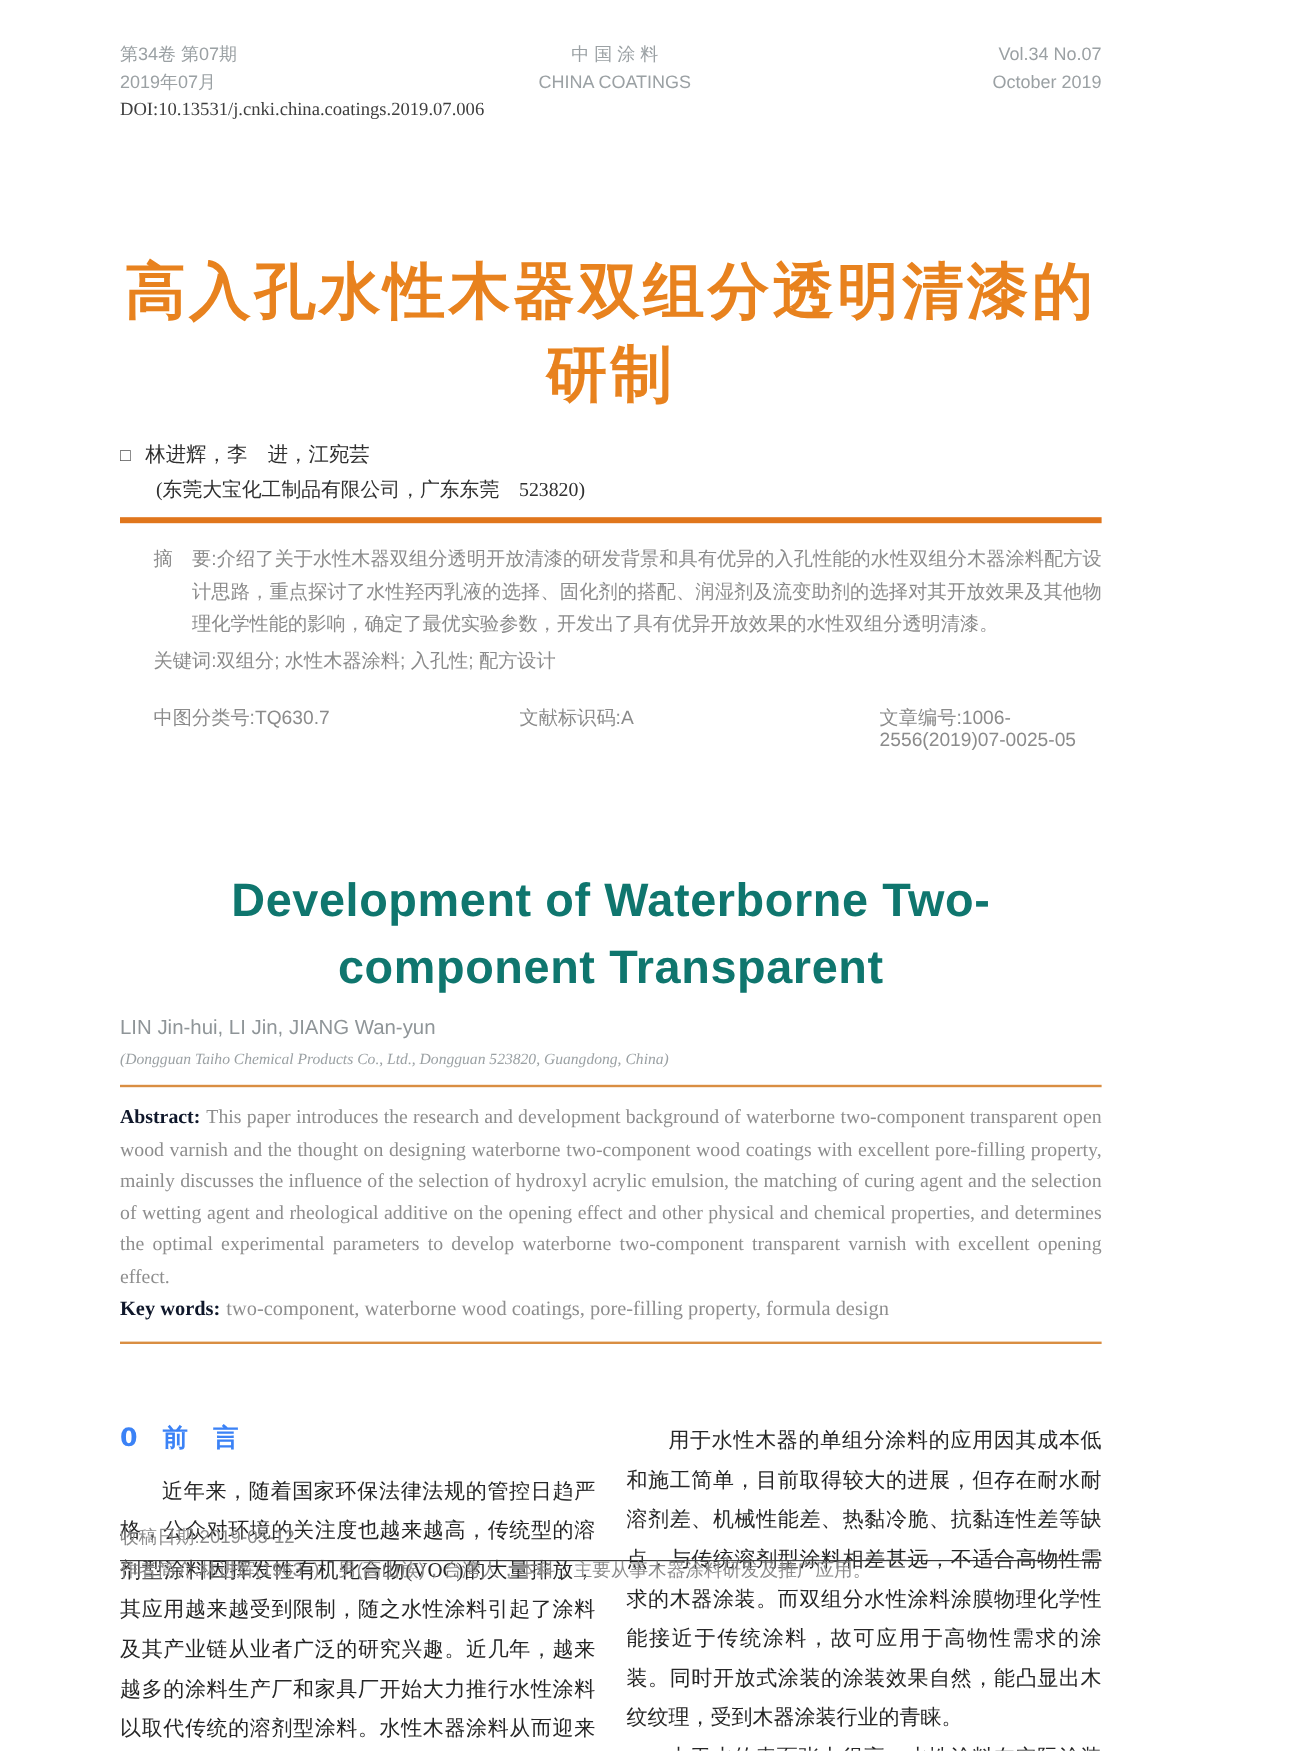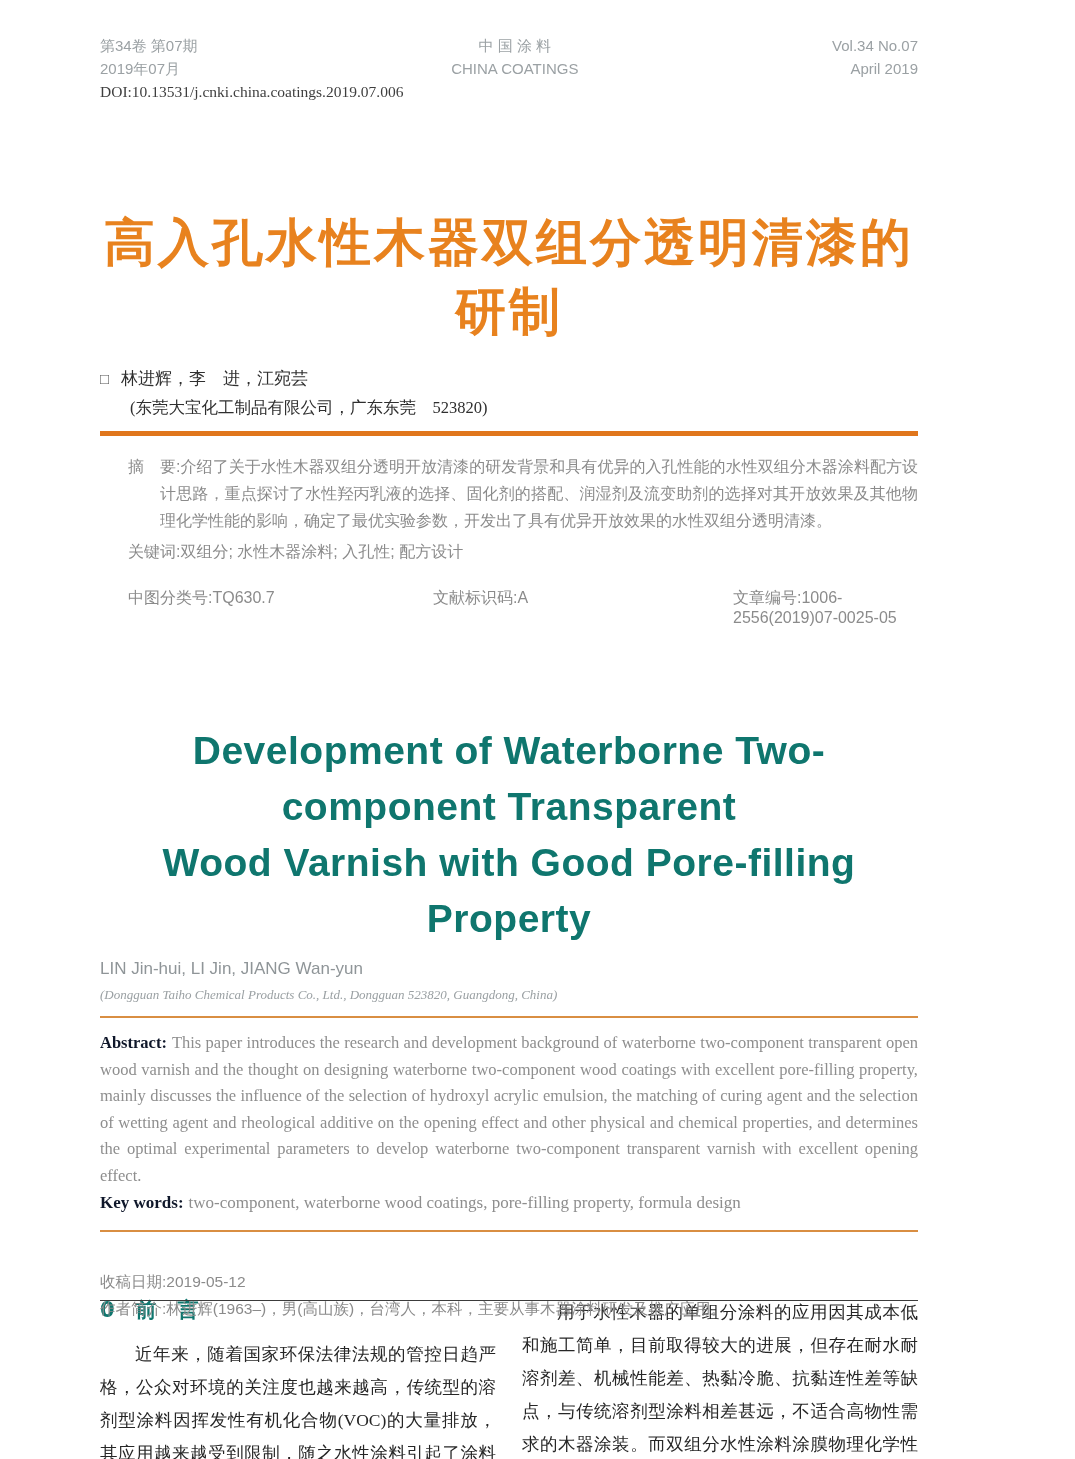--- a/index.html
+++ b/index.html
@@ -53,21 +53,21 @@
   .abs-en {
     margin-top: 12px; font-family: "Liberation Serif", "DejaVu Serif", serif;
     font-size: 16.5px; line-height: 26.5px; color: #8e8e8e; text-align: justify;
   }
   .abs-en .lbl, .kw-en .lbl { font-weight: bold; color: #0f172a; margin-right: 5px; }
   .kw-en { margin-top: 1px; font-family: "Liberation Serif", "DejaVu Serif", serif; font-size: 17px; line-height: 26.5px; color: #8e8e8e; }
 
   
   .body-cols { margin-top: 64px; display: flex; gap: 26px; }
   .col { flex: 1; }
-  .sec-head { font-size: 21px; font-weight: bold; color: #0f766e; margin-bottom: 14px; font-family: "DejaVu Sans", sans-serif; }
+  .sec-head { font-size: 21px; font-weight: bold; color: #3b82f6; margin-bottom: 14px; font-family: "DejaVu Sans", sans-serif; }
   .para {
     font-family: "Liberation Serif", "DejaVu Serif", serif;
     font-size: 17.5px; line-height: 33px; color: #262626;
     text-align: justify; text-indent: 2em;
   }
 
   
   .footnote-rule { position: absolute; left: 100px; right: 100px; top: 1300px; height: 1px; background: #3c3c3c; }
   .footnote { position: absolute; left: 100px; right: 100px; top: 1268px; font-size: 15.5px; line-height: 27px; color: #8b8b8b; }
 
@@ -90,21 +90,21 @@
     <div class="left">
       <div>第34卷 第07期</div>
       <div>2019年07月</div>
     </div>
     <div class="center">
       <div>中 国 涂 料</div>
       <div>CHINA COATINGS</div>
     </div>
     <div class="right">
       <div>Vol.34 No.07</div>
-      <div>April 2019</div>
+      <div>October 2019</div>
     </div>
   </div>
   <div class="doi">DOI:10.13531/j.cnki.china.coatings.2019.07.006</div>
 
   <h1 class="cn-title">高入孔水性木器双组分透明清漆的研制</h1>
   <div class="cn-authors">
     <span class="marker">□</span><span>林进辉，李　进，江宛芸</span>
   </div>
   <div class="cn-affil">(东莞大宝化工制品有限公司，广东东莞　523820)</div>
 
@@ -113,21 +113,20 @@
   <p class="abs-cn"><span class="lbl">摘　要:</span><span>介绍了关于水性木器双组分透明开放清漆的研发背景和具有优异的入孔性能的水性双组分木器涂料配方设计思路，重点探讨了水性羟丙乳液的选择、固化剂的搭配、润湿剂及流变助剂的选择对其开放效果及其他物理化学性能的影响，确定了最优实验参数，开发出了具有优异开放效果的水性双组分透明清漆。</span></p>
   <p class="kw-cn"><span class="lbl">关键词:</span><span>双组分; 水性木器涂料; 入孔性; 配方设计</span></p>
   <div class="clc-row">
     <span>中图分类号:TQ630.7</span>
     <span>文献标识码:A</span>
     <span>文章编号:1006-2556(2019)07-0025-05</span>
   </div>
 
   <h2 class="en-title">
     <div>Development of Waterborne Two-component Transparent</div>
-    <div>Wood Varnish with Good Pore-filling Property</div>
   </h2>
   <div class="en-authors">LIN Jin-hui, LI Jin, JIANG Wan-yun</div>
   <div class="en-affil">(Dongguan Taiho Chemical Products Co., Ltd., Dongguan 523820, Guangdong, China)</div>
 
   <div class="rule-thin"></div>
 
   <p class="abs-en"><span class="lbl">Abstract:</span><span>This paper introduces the research and development background of waterborne two-component transparent open wood varnish and the thought on designing waterborne two-component wood coatings with excellent pore-filling property, mainly discusses the influence of the selection of hydroxyl acrylic emulsion, the matching of curing agent and the selection of wetting agent and rheological additive on the opening effect and other physical and chemical properties, and determines the optimal experimental parameters to develop waterborne two-component transparent varnish with excellent opening effect.</span></p>
   <p class="kw-en"><span class="lbl">Key words:</span><span>two-component, waterborne wood coatings, pore-filling property, formula design</span></p>
 
   <div class="rule-thin"></div>

